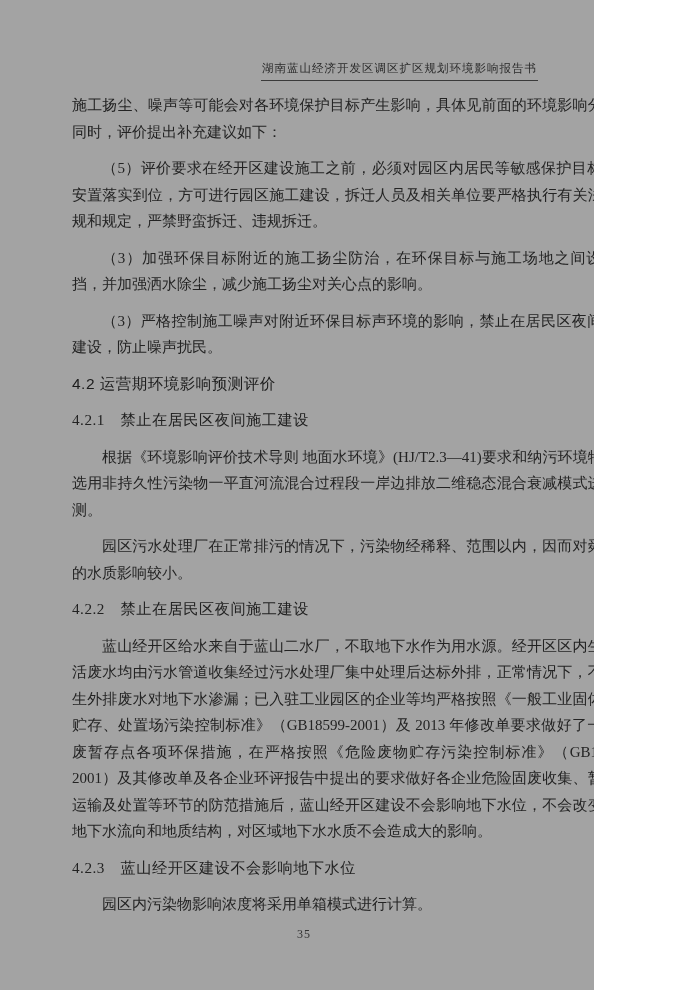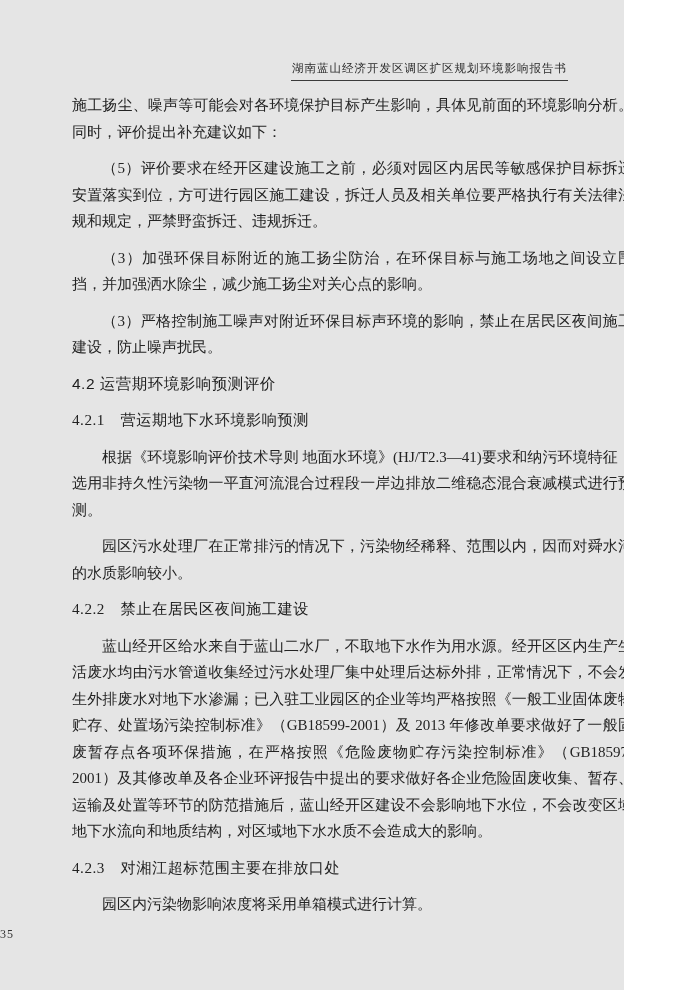--- a/index.html
+++ b/index.html
@@ -2,26 +2,27 @@
 <html><head>
 <meta charset="utf-8">
 <style>
   html, body {
     margin: 0;
     padding: 0;
     background: #ffffff;
   }
   .page {
     position: relative;
-    width: 624px;
+    width: 556px;
     height: 990px;
-    background: #e5e5e5;
+    background: #a3a3a3;
     overflow: hidden;
     font-family: "Liberation Serif", "DejaVu Serif", serif;
     color: #1e1e1e;
+    padding-left: 38px;
   }
   .header {
     position: absolute;
     top: 58px;
     left: 62px;
     right: 56px;
     text-align: right;
   }
   .header-title {
     display: inline-block;
@@ -57,24 +58,24 @@
     color: #1c1c1c;
   }
   .h3 {
     font-size: 15.2px;
     letter-spacing: 0.5px;
     margin-top: 2px !important;
     color: #222222;
   }
   .footer {
     position: absolute;
-    left: 0;
+    left: 14px;
     right: 0;
     bottom: 48px;
-    text-align: left;
+    text-align: center;
   }
   .page-number {
     font-size: 12px;
     color: #333333;
     letter-spacing: 1px;
   }
 </style>
 </head>
 <body>
 
@@ -83,26 +84,26 @@
   <div class="header">
     <span class="header-title">湖南蓝山经济开发区调区扩区规划环境影响报告书</span>
   </div>
 
   <div class="content">
     <p class="para-flush">施工扬尘、噪声等可能会对各环境保护目标产生影响，具体见前面的环境影响分析。同时，评价提出补充建议如下：</p>
     <p class="para-indent">（5）评价要求在经开区建设施工之前，必须对园区内居民等敏感保护目标拆迁安置落实到位，方可进行园区施工建设，拆迁人员及相关单位要严格执行有关法律法规和规定，严禁野蛮拆迁、违规拆迁。</p>
     <p class="para-indent">（3）加强环保目标附近的施工扬尘防治，在环保目标与施工场地之间设立围挡，并加强洒水除尘，减少施工扬尘对关心点的影响。</p>
     <p class="para-indent">（3）严格控制施工噪声对附近环保目标声环境的影响，禁止在居民区夜间施工建设，防止噪声扰民。</p>
     <h2 class="h2">4.2 运营期环境影响预测评价</h2>
-    <h3 class="h3">4.2.1　营运期地下水环境影响预测</h3>
+    <h3 class="h3">4.2.1　禁止在居民区夜间施工建设</h3>
     <p class="para-indent">根据《环境影响评价技术导则 地面水环境》(HJ/T2.3—41)要求和纳污环境特征，选用非持久性污染物一平直河流混合过程段一岸边排放二维稳态混合衰减模式进行预测。</p>
     <p class="para-indent">园区污水处理厂在正常排污的情况下，污染物经稀释、范围以内，因而对舜水河的水质影响较小。</p>
     <h3 class="h3">4.2.2　禁止在居民区夜间施工建设</h3>
     <p class="para-indent">蓝山经开区给水来自于蓝山二水厂，不取地下水作为用水源。经开区区内生产生活废水均由污水管道收集经过污水处理厂集中处理后达标外排，正常情况下，不会发生外排废水对地下水渗漏；已入驻工业园区的企业等均严格按照《一般工业固体废物贮存、处置场污染控制标准》（GB18599-2001）及 2013 年修改单要求做好了一般固废暂存点各项环保措施，在严格按照《危险废物贮存污染控制标准》（GB18597-2001）及其修改单及各企业环评报告中提出的要求做好各企业危险固废收集、暂存、运输及处置等环节的防范措施后，蓝山经开区建设不会影响地下水位，不会改变区域地下水流向和地质结构，对区域地下水水质不会造成大的影响。</p>
-    <h3 class="h3">4.2.3　对湘江超标范围主要在排放口处</h3>
+    <h3 class="h3">4.2.3　蓝山经开区建设不会影响地下水位</h3>
     <p class="para-indent">园区内污染物影响浓度将采用单箱模式进行计算。</p>
   </div>
 
   <div class="footer">
     <span class="page-number">35</span>
   </div>
 
 </div>
 
 </body></html>

